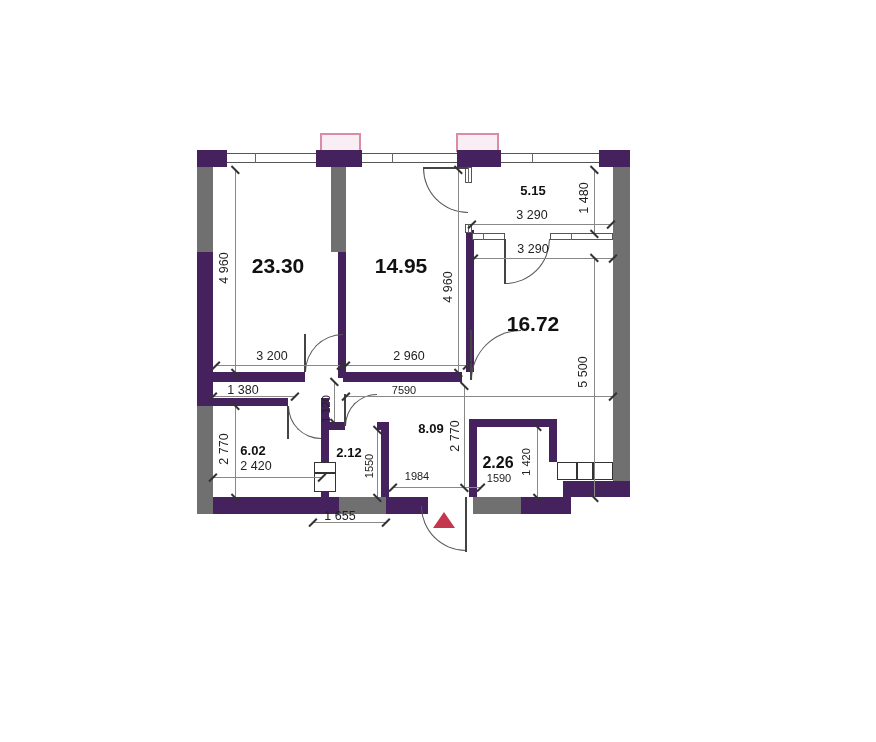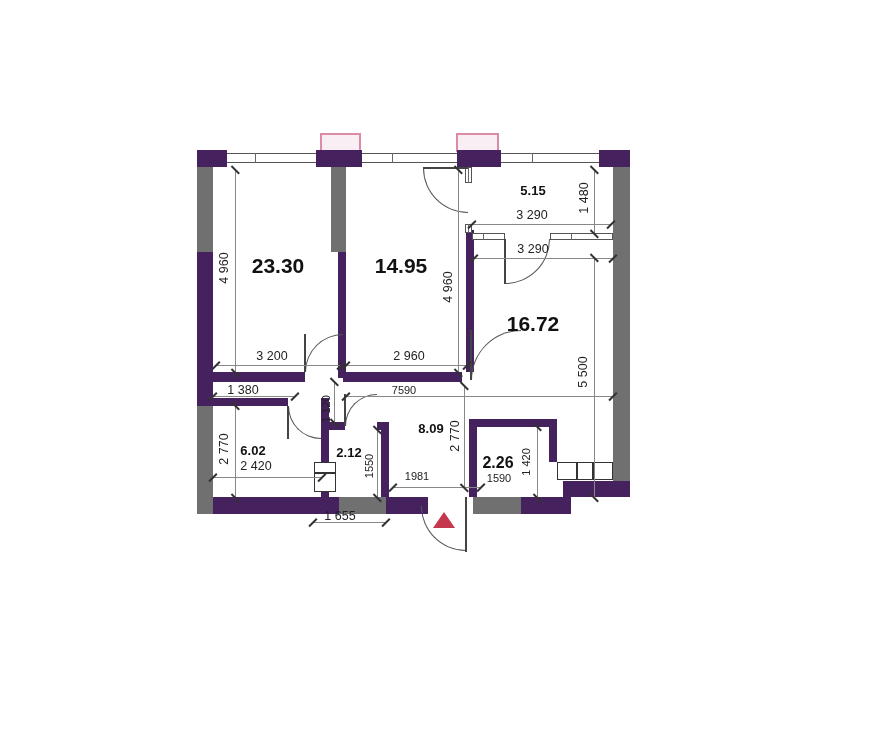--- a/index.html
+++ b/index.html
@@ -141,21 +141,21 @@
   <div class="dt" style="left:532px;top:215px;">3 290</div>
   <div class="dt rot" style="left:584px;top:198px;">1 480</div>
   <div class="dt" style="left:533px;top:249px;">3 290</div>
   <div class="dt rot" style="left:583px;top:372px;">5 500</div>
   <div class="dt" style="left:243px;top:390px;">1 380</div>
   <div class="dt sm" style="left:404px;top:390px;">7590</div>
   <div class="dt sm rot" style="left:326px;top:409px;">1 120</div>
   <div class="dt rot" style="left:224px;top:449px;">2 770</div>
   <div class="dt" style="left:256px;top:466px;">2 420</div>
   <div class="dt sm rot" style="left:369px;top:466px;">1550</div>
-  <div class="dt sm" style="left:417px;top:476px;">1981</div>
+  <div class="dt sm" style="left:417px;top:476px;">1984</div>
   <div class="dt rot" style="left:455px;top:436px;">2 770</div>
   <div class="dt" style="left:340px;top:516px;">1 655</div>
   <div class="dt sm" style="left:499px;top:478px;">1590</div>
   <div class="dt sm rot" style="left:526px;top:462px;">1 420</div>
 
   <div class="rl" style="left:278px;top:266px;">23.30</div>
   <div class="rl" style="left:401px;top:266px;">14.95</div>
   <div class="rl rl2" style="left:533px;top:190px;">5.15</div>
   <div class="rl" style="left:533px;top:324px;">16.72</div>
   <div class="rl rl2" style="left:253px;top:450px;">6.02</div>

